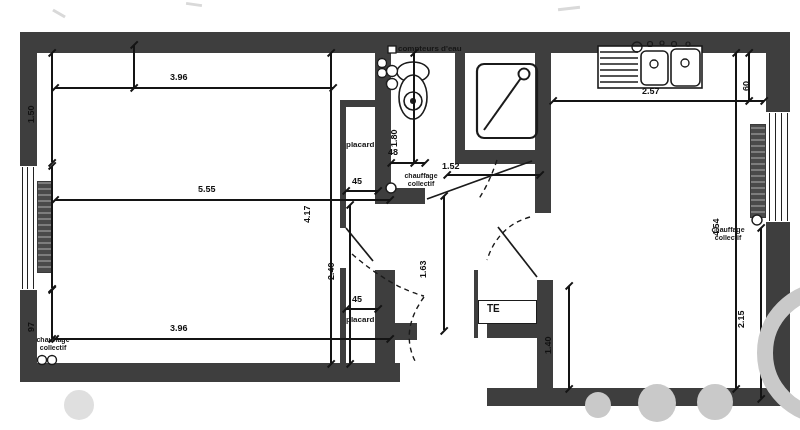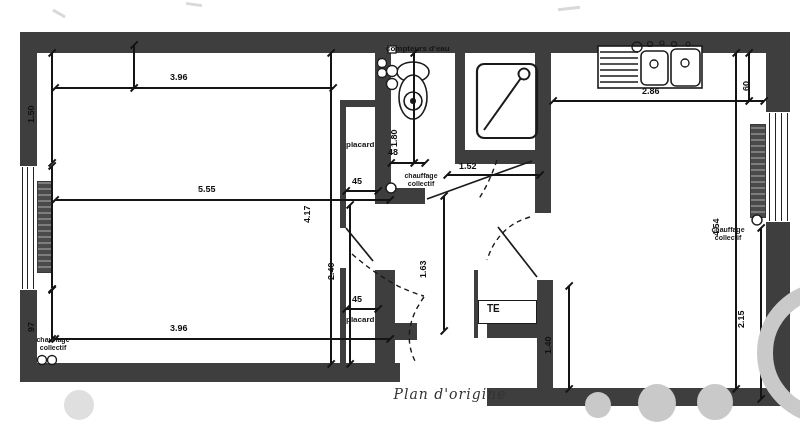--- a/index.html
+++ b/index.html
@@ -150,32 +150,32 @@
   <div class="dim v" style="left:760px;top:228px;height:170px;"></div>
 
   <span class="dlabel" style="left:170px;top:73px;">3.96</span>
   <span class="dlabel rot" style="left:36px;top:114px;">1.50</span>
   <span class="dlabel rot" style="left:36px;top:323px;">97</span>
   <span class="dlabel" style="left:198px;top:185px;">5.55</span>
   <span class="dlabel rot" style="left:312px;top:214px;">4.17</span>
   <span class="dlabel" style="left:170px;top:324px;">3.96</span>
   <span class="dlabel" style="left:388px;top:148px;">48</span>
   <span class="dlabel rot" style="left:399px;top:138px;">1.80</span>
-  <span class="dlabel" style="left:459px;top:162px;text-align:right;">1.52</span>
+  <span class="dlabel" style="left:442px;top:162px;text-align:right;">1.52</span>
   <span class="dlabel" style="left:352px;top:177px;">45</span>
   <span class="dlabel rot" style="left:336px;top:271px;">2.40</span>
   <span class="dlabel rot" style="left:428px;top:269px;">1.63</span>
   <span class="dlabel" style="left:352px;top:295px;">45</span>
   <span class="dlabel rot" style="left:553px;top:345px;">1.40</span>
-  <span class="dlabel" style="left:642px;top:87px;">2.86</span>
+  <span class="dlabel" style="left:642px;top:87px;">2.57</span>
   <span class="dlabel rot" style="left:751px;top:82px;">60</span>
   <span class="dlabel rot" style="left:721px;top:227px;">4.54</span>
   <span class="dlabel rot" style="left:746px;top:319px;">2.15</span>
 
-  <span class="tlabel" style="left:386px;top:45px;text-align:right;">compteurs d'eau</span>
+  <span class="tlabel" style="left:398px;top:45px;text-align:right;">compteurs d'eau</span>
   <span class="tlabel" style="left:346px;top:141px;font-weight:700;">placard</span>
   <span class="tlabel" style="left:346px;top:316px;font-weight:700;">placard</span>
 
   <span class="tlabel tiny" style="left:398px;top:172px;width:46px;">
     <span>chauffage</span><br>
     <span>collectif</span>
   </span>
   <span class="tlabel tiny" style="left:700px;top:226px;width:56px;">
     <span>chauffage</span><br>
     <span>collectif</span>
@@ -184,15 +184,14 @@
     <span>chauffage</span><br>
     <span>collectif</span>
   </span>
 
   <div class="wmring" style="left:757px;top:282px;width:110px;height:110px;"></div>
   <div class="wm" style="left:638px;top:384px;width:38px;height:38px;"></div>
   <div class="wm" style="left:697px;top:384px;width:36px;height:36px;"></div>
   <div class="wm" style="left:585px;top:392px;width:26px;height:26px;"></div>
   <div class="wm" style="left:64px;top:390px;width:30px;height:30px;opacity:.6;"></div>
 
-  <div class="title" style="left:370px;top:386px;width:160px;">Plan d'origine</div>
 
 </div>
 
 </body></html>

